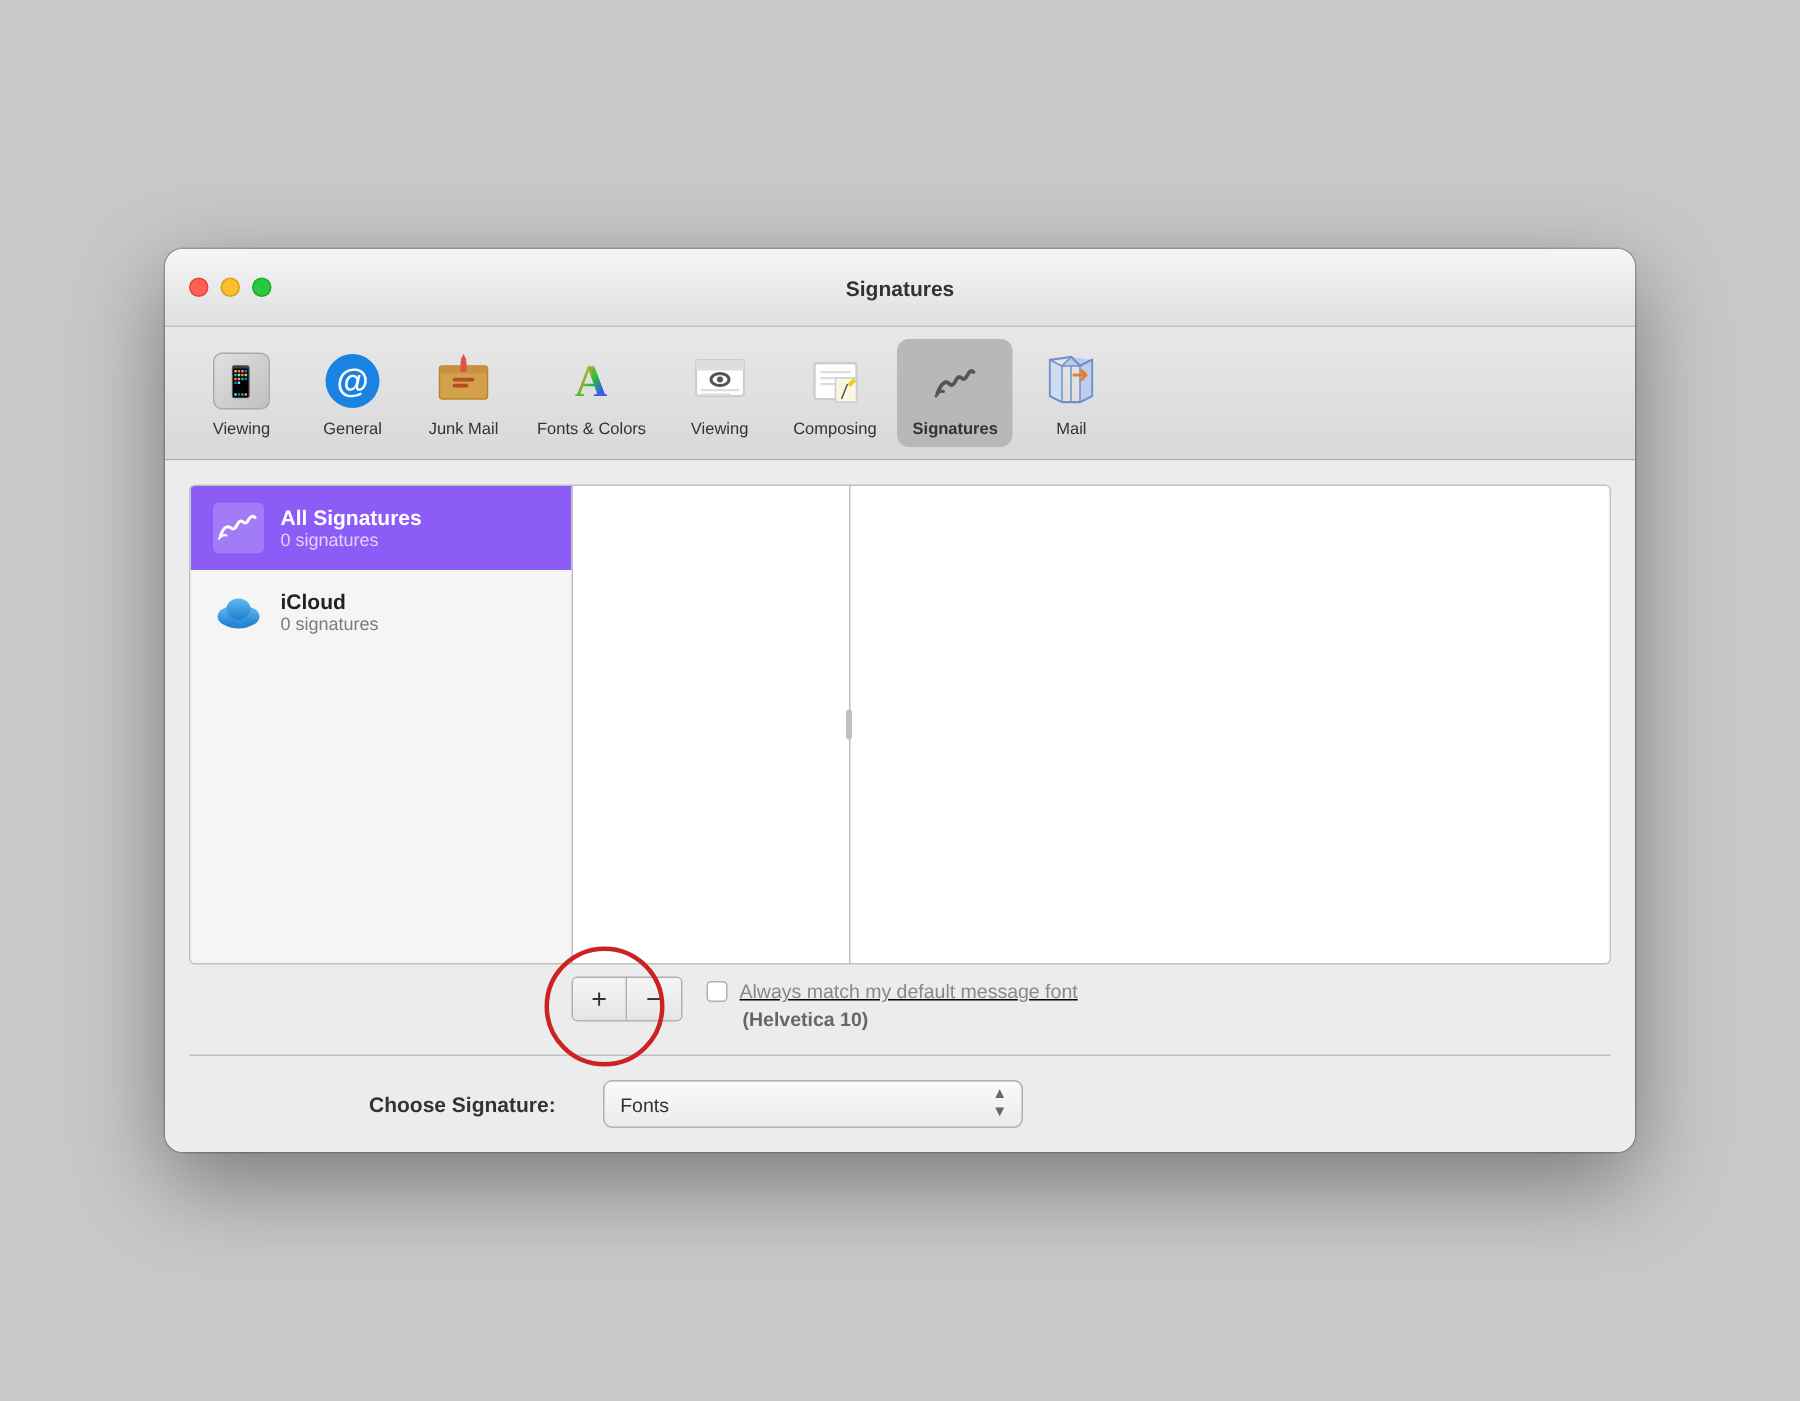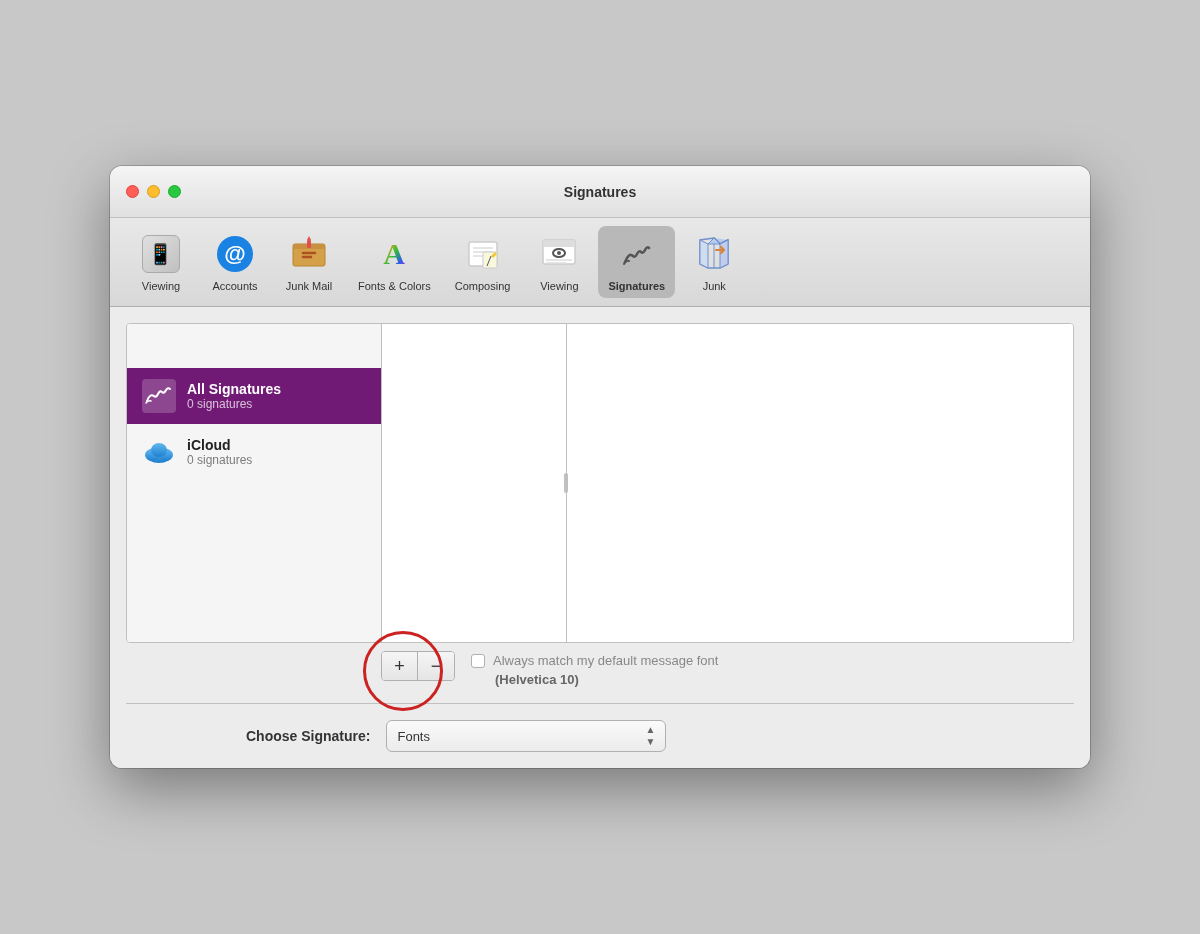--- a/index.html
+++ b/index.html
@@ -107,23 +107,22 @@
       flex-shrink: 0;
     }
     .account-item {
       padding: 10px 14px;
       cursor: pointer;
       display: flex;
       align-items: center;
       gap: 10px;
     }
     .account-item.selected {
-      background: #701a75;
+      background: #8b5cf6;
       color: white;
-      margin-top: 44px;
     }
     .account-item-icon {
       width: 36px;
       height: 36px;
       display: flex;
       align-items: center;
       justify-content: center;
       flex-shrink: 0;
     }
     .account-item-text .name {
@@ -198,20 +197,21 @@
       align-items: center;
       justify-content: center;
       color: #333;
       line-height: 1;
     }
     .btn-add { border-right: 1px solid #b0b0b0; }
     .font-match-row {
       display: flex;
       align-items: center;
       gap: 8px;
+      text-decoration: underline;
     }
     .font-match-label {
       font-size: 13px;
       color: #888;
     }
     .font-name {
       font-size: 13px;
       font-weight: 700;
       color: #666;
       margin-left: 24px;
@@ -226,21 +226,21 @@
       align-items: center;
       justify-content: center;
       flex-shrink: 0;
     }
     .bottom-section {
       margin-top: 16px;
       border-top: 1px solid #c0c0c0;
       padding-top: 16px;
       display: flex;
       align-items: center;
-      gap: 16px;
+      gap: 32px;
     }
     .choose-sig-label {
       font-size: 14px;
       font-weight: 700;
       color: #333;
       margin-left: 120px;
     }
     .sig-select {
       display: flex;
       align-items: center;
@@ -323,21 +323,21 @@
       <span class="toolbar-label">Viewing</span>
     </div>
 
     <div class="toolbar-item">
       <div class="toolbar-icon">
         <svg width="40" height="40" viewBox="0 0 40 40">
           <circle cx="20" cy="20" r="18" fill="#1a82e2"></circle>
           <text x="20" y="27" text-anchor="middle" font-size="22" fill="white" font-weight="bold">@</text>
         </svg>
       </div>
-      <span class="toolbar-label">Accounts</span>
+      <span class="toolbar-label">General</span>
     </div>
 
     <div class="toolbar-item">
       <div class="toolbar-icon">
         <svg width="40" height="40" viewBox="0 0 40 40">
           <rect x="4" y="10" width="32" height="22" rx="2" fill="#d4a04a" stroke="#b8852a" stroke-width="1"></rect>
           <rect x="4" y="10" width="32" height="5" rx="2" fill="#c89040"></rect>
           <line x1="14" y1="19" x2="26" y2="19" stroke="#b05020" stroke-width="2.5" stroke-linecap="round"></line>
           <line x1="14" y1="23" x2="22" y2="23" stroke="#b05020" stroke-width="2.5" stroke-linecap="round"></line>
           <rect x="18" y="6" width="4" height="8" rx="1" fill="#e05050"></rect>
@@ -361,46 +361,46 @@
           </defs>
           <text x="20" y="30" text-anchor="middle" font-size="30" font-weight="bold" fill="url(#fontGrad)" font-family="serif">A</text>
         </svg>
       </div>
       <span class="toolbar-label">Fonts &amp; Colors</span>
     </div>
 
     <div class="toolbar-item">
       <div class="toolbar-icon">
         <svg width="40" height="40" viewBox="0 0 40 40">
+          <rect x="4" y="6" width="32" height="24" rx="2" fill="white" stroke="#ccc" stroke-width="1.5"></rect>
+          <rect x="4" y="6" width="32" height="7" rx="2" fill="#ddd"></rect>
+          <ellipse cx="20" cy="19" rx="6" ry="4" fill="none" stroke="#555" stroke-width="2"></ellipse>
+          <circle cx="20" cy="19" r="2" fill="#555"></circle>
+          <line x1="7" y1="26" x2="33" y2="26" stroke="#ddd" stroke-width="1.5"></line>
+          <line x1="7" y1="29" x2="27" y2="29" stroke="#ddd" stroke-width="1.5"></line>
+        </svg>
+      </div>
+      <span class="toolbar-label">Viewing</span>
+    </div>
+
+    <div class="toolbar-item">
+      <div class="toolbar-icon">
+        <svg width="40" height="40" viewBox="0 0 40 40">
           <rect x="6" y="8" width="28" height="24" rx="2" fill="white" stroke="#ccc" stroke-width="1.5"></rect>
           <line x1="10" y1="14" x2="30" y2="14" stroke="#ddd" stroke-width="1.5"></line>
           <line x1="10" y1="18" x2="30" y2="18" stroke="#ddd" stroke-width="1.5"></line>
           <line x1="10" y1="22" x2="22" y2="22" stroke="#ddd" stroke-width="1.5"></line>
           <rect x="20" y="18" width="14" height="16" rx="1" fill="#f8f8dc" stroke="#ccc" stroke-width="1"></rect>
           <path d="M28 22 L32 18 L34 20 L30 24 Z" fill="#f0c830"></path>
           <line x1="28" y1="22" x2="24" y2="32" stroke="#555" stroke-width="1"></line>
         </svg>
       </div>
       <span class="toolbar-label">Composing</span>
     </div>
 
-    <div class="toolbar-item">
-      <div class="toolbar-icon">
-        <svg width="40" height="40" viewBox="0 0 40 40">
-          <rect x="4" y="6" width="32" height="24" rx="2" fill="white" stroke="#ccc" stroke-width="1.5"></rect>
-          <rect x="4" y="6" width="32" height="7" rx="2" fill="#ddd"></rect>
-          <ellipse cx="20" cy="19" rx="6" ry="4" fill="none" stroke="#555" stroke-width="2"></ellipse>
-          <circle cx="20" cy="19" r="2" fill="#555"></circle>
-          <line x1="7" y1="26" x2="33" y2="26" stroke="#ddd" stroke-width="1.5"></line>
-          <line x1="7" y1="29" x2="27" y2="29" stroke="#ddd" stroke-width="1.5"></line>
-        </svg>
-      </div>
-      <span class="toolbar-label">Viewing</span>
-    </div>
-
     <div class="toolbar-item active">
       <div class="toolbar-icon">
         <svg width="40" height="40" viewBox="0 0 40 40">
           <path d="M8 28 Q12 18 16 22 Q18 24 20 20 Q22 16 24 18 Q26 20 28 16 Q30 12 32 14" stroke="#555" stroke-width="2.5" fill="none" stroke-linecap="round"></path>
           <path d="M7 30 Q9 26 12 27" stroke="#555" stroke-width="2" fill="none" stroke-linecap="round"></path>
         </svg>
       </div>
       <span class="toolbar-label">Signatures</span>
     </div>
 
@@ -410,21 +410,21 @@
           <path d="M20 4 L26 10 L34 6 L34 30 L26 34 L14 34 L6 30 L6 6 Z" fill="none" stroke="#7090cc" stroke-width="1.5"></path>
           <path d="M20 4 L20 34" stroke="#7090cc" stroke-width="1"></path>
           <path d="M20 4 L26 10 L34 6" stroke="#4a6db8" stroke-width="1.5" fill="#b8ccee"></path>
           <polygon points="20,4 26,10 14,10" fill="#b8ccee" stroke="#7090cc" stroke-width="1"></polygon>
           <path d="M14 10 L6 6 L6 30 L14 34 L14 10" fill="#d0dcf0" stroke="#7090cc" stroke-width="1"></path>
           <path d="M26 10 L34 6 L34 30 L26 34 L26 10" fill="#c0ccec" stroke="#7090cc" stroke-width="1"></path>
 
           <path d="M22 16 L30 16 L27 13 M30 16 L27 19" stroke="#e08030" stroke-width="2" fill="none" stroke-linecap="round" stroke-linejoin="round"></path>
         </svg>
       </div>
-      <span class="toolbar-label">Junk</span>
+      <span class="toolbar-label">Mail</span>
     </div>
   </div>
 
   <div class="content">
 
     <div class="panels-row">
 
       <div class="panel-accounts">
 
         <div class="account-item selected">

